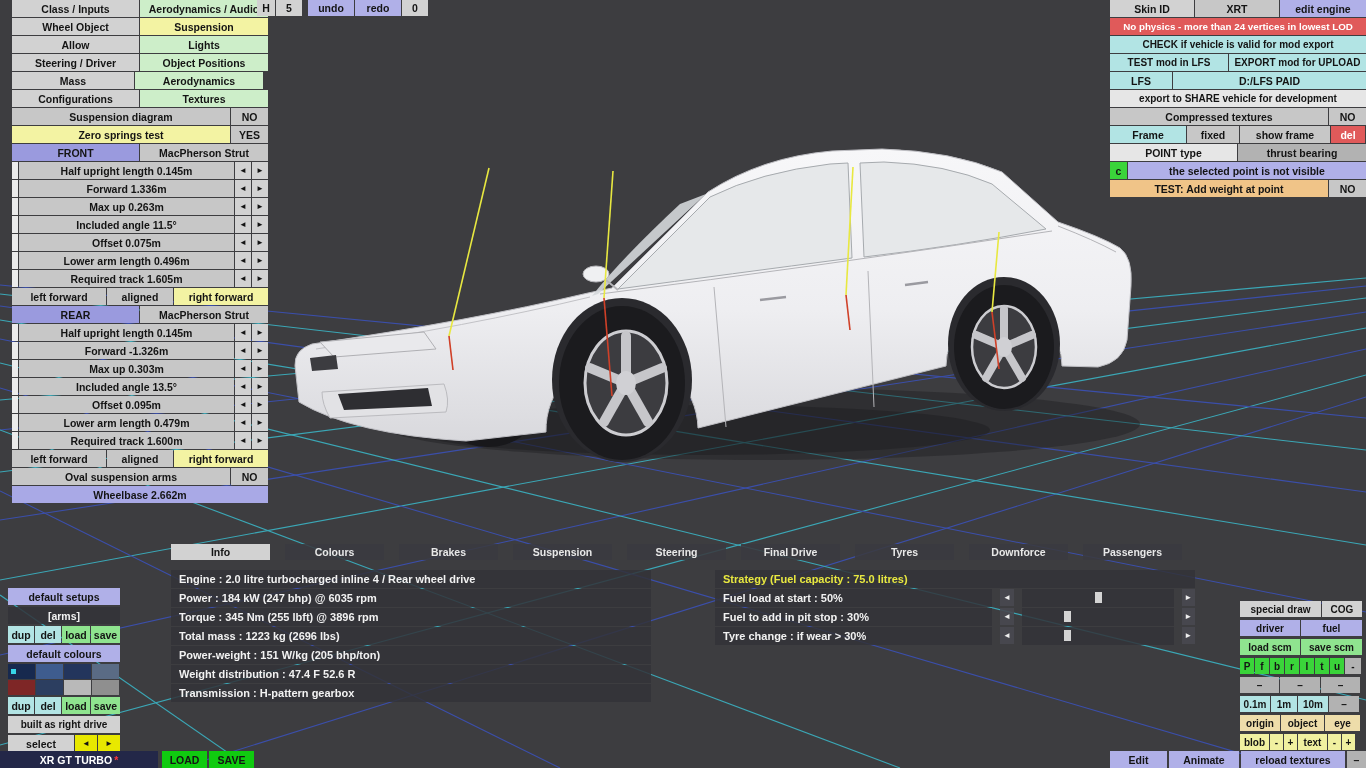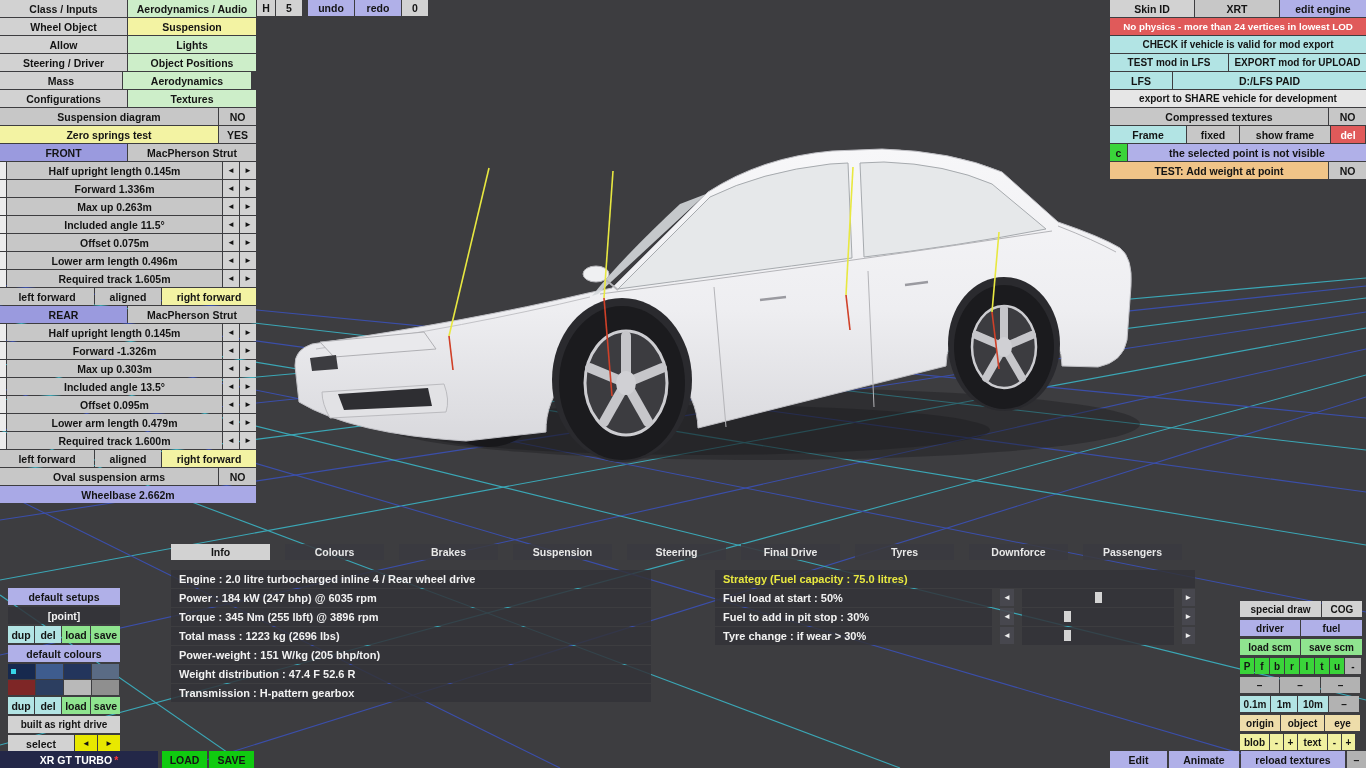--- a/index.html
+++ b/index.html
@@ -13,21 +13,21 @@
   .gn{background:#cdeec9}.yl{background:#f3f3a3}.ylb{background:#e8e800}
   .pu{background:#b0b0e8}.pu2{background:#9a9ade}.pu3{background:#a9a9e6}
   .cy{background:#b2e4e4}.rd{background:#e05a5a;color:#fff}.or{background:#f0c488}
   .grn{background:#3ad43a}.grn2{background:#8fe48f}.brightgrn{background:#10cb10}
   .tan{background:#eeddaa}.pyl{background:#f0f0a0}
   .dk{background:rgba(50,50,56,0.85);color:#f2f2f2}
   .wh{background:#e6e6e6}
   .notch{width:6px;height:17px;background:#ececec}
   .pbar{flex:1;background:#c7c7c7}
   .arr{width:16px;background:#d2d2d2;font-size:8px}
-  #left-panel{position:absolute;left:0;top:0;width:256px;}
+  #left-panel{position:absolute;left:0;top:0;width:256px;padding-left:12px;}
   #toolbar{position:absolute;left:257px;top:0;display:flex;gap:1px;height:16px;}
   #toolbar .c{height:16px}
   #right-panel{position:absolute;right:0;top:0;width:256px;}
   #tabs{position:absolute;left:171px;top:544px;display:flex;gap:15px;}
   .tab{width:99px;height:16px;font-size:10.5px;background:rgba(58,58,64,0.88);color:#e8e8e8}
   .tab.active{background:#d2d2d2;color:#141414}
   #info-panel{position:absolute;left:171px;top:570px;width:480px;}
   .irow{height:18px;margin-bottom:1px;display:flex;align-items:center;padding-left:8px;
         box-sizing:border-box;font-size:11px;}
   #strategy-panel{position:absolute;left:715px;top:570px;width:480px;}
@@ -344,20 +344,24 @@
         <span class="c g2" style="width:218px">Compressed textures</span>
         <span class="c g2" style="width:37px">NO</span>
       </div>
     <div class="lrow">
         <span class="c cy" style="width:76px">Frame</span>
         <span class="c g2" style="width:52px">fixed</span>
         <span class="c g2" style="width:90px">show frame</span>
         <span class="c rd" style="width:34px">del</span>
       </div>
     <div class="lrow">
+        <span class="c wh" style="width:127px">POINT type</span>
+        <span class="c g3" style="width:128px">thrust bearing</span>
+      </div>
+    <div class="lrow">
         <span class="c grn" style="width:17px">c</span>
         <span class="c pu" style="width:238px">the selected point is not visible</span>
       </div>
     <div class="lrow">
         <span class="c or" style="width:218px">TEST: Add weight at point</span>
         <span class="c g2" style="width:37px">NO</span>
       </div>
   </div>
 
   <div id="tabs">
@@ -408,21 +412,21 @@
         </span>
       <span class="c sarr">►</span>
     </div>
   </div>
 
   <div id="setups-panel">
     <div class="lrow" style="margin-bottom:2px">
         <span class="c pu" style="width:112px">default setups</span>
       </div>
     <div class="lrow" style="margin-bottom:2px">
-        <span class="c dk" style="width:112px">[point]</span>
+        <span class="c dk" style="width:112px">[arms]</span>
       </div>
     <div class="lrow" style="margin-bottom:2px">
       <span class="c cy" style="width:26px">dup</span>
       <span class="c cy" style="width:26px">del</span>
       <span class="c grn2" style="width:28px">load</span>
       <span class="c grn2" style="width:29px">save</span>
     </div>
     <div class="lrow" style="margin-bottom:2px">
         <span class="c pu" style="width:112px">default colours</span>
       </div>

